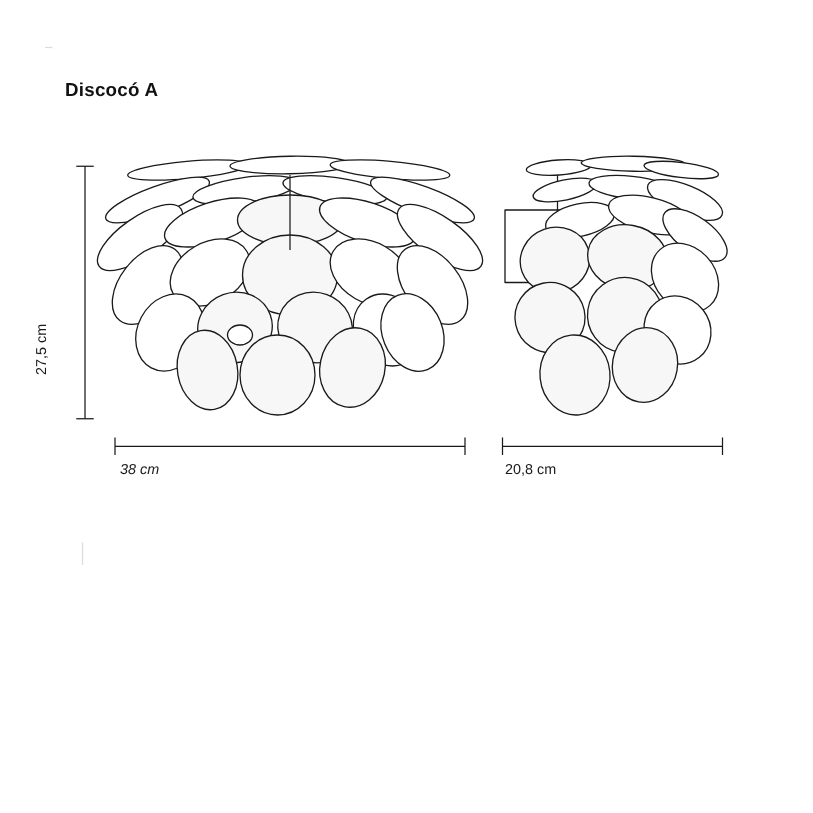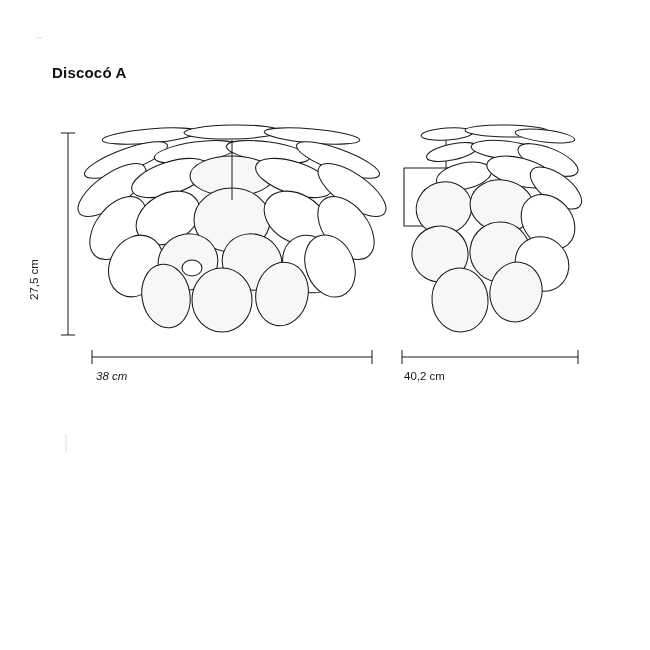--- a/index.html
+++ b/index.html
@@ -204,15 +204,15 @@
 
       <g>
         <ellipse class="lamp-petal-shade" cx="460" cy="300" rx="28" ry="32" transform="rotate(-6 460 300)"></ellipse>
         <ellipse class="lamp-petal-shade" cx="516" cy="292" rx="26" ry="30" transform="rotate(10 516 292)"></ellipse>
       </g>
     </g>
   </svg>
 
   <div class="dim-label" id="dim-height-label">27,5 cm</div>
   <div class="dim-label" id="dim-width-front-label">38 cm</div>
-  <div class="dim-label" id="dim-width-side-label">40,2 cm</div>
+  <div class="dim-label" id="dim-width-side-label">20,8 cm</div>
 
 </div>
 
 </body></html>

